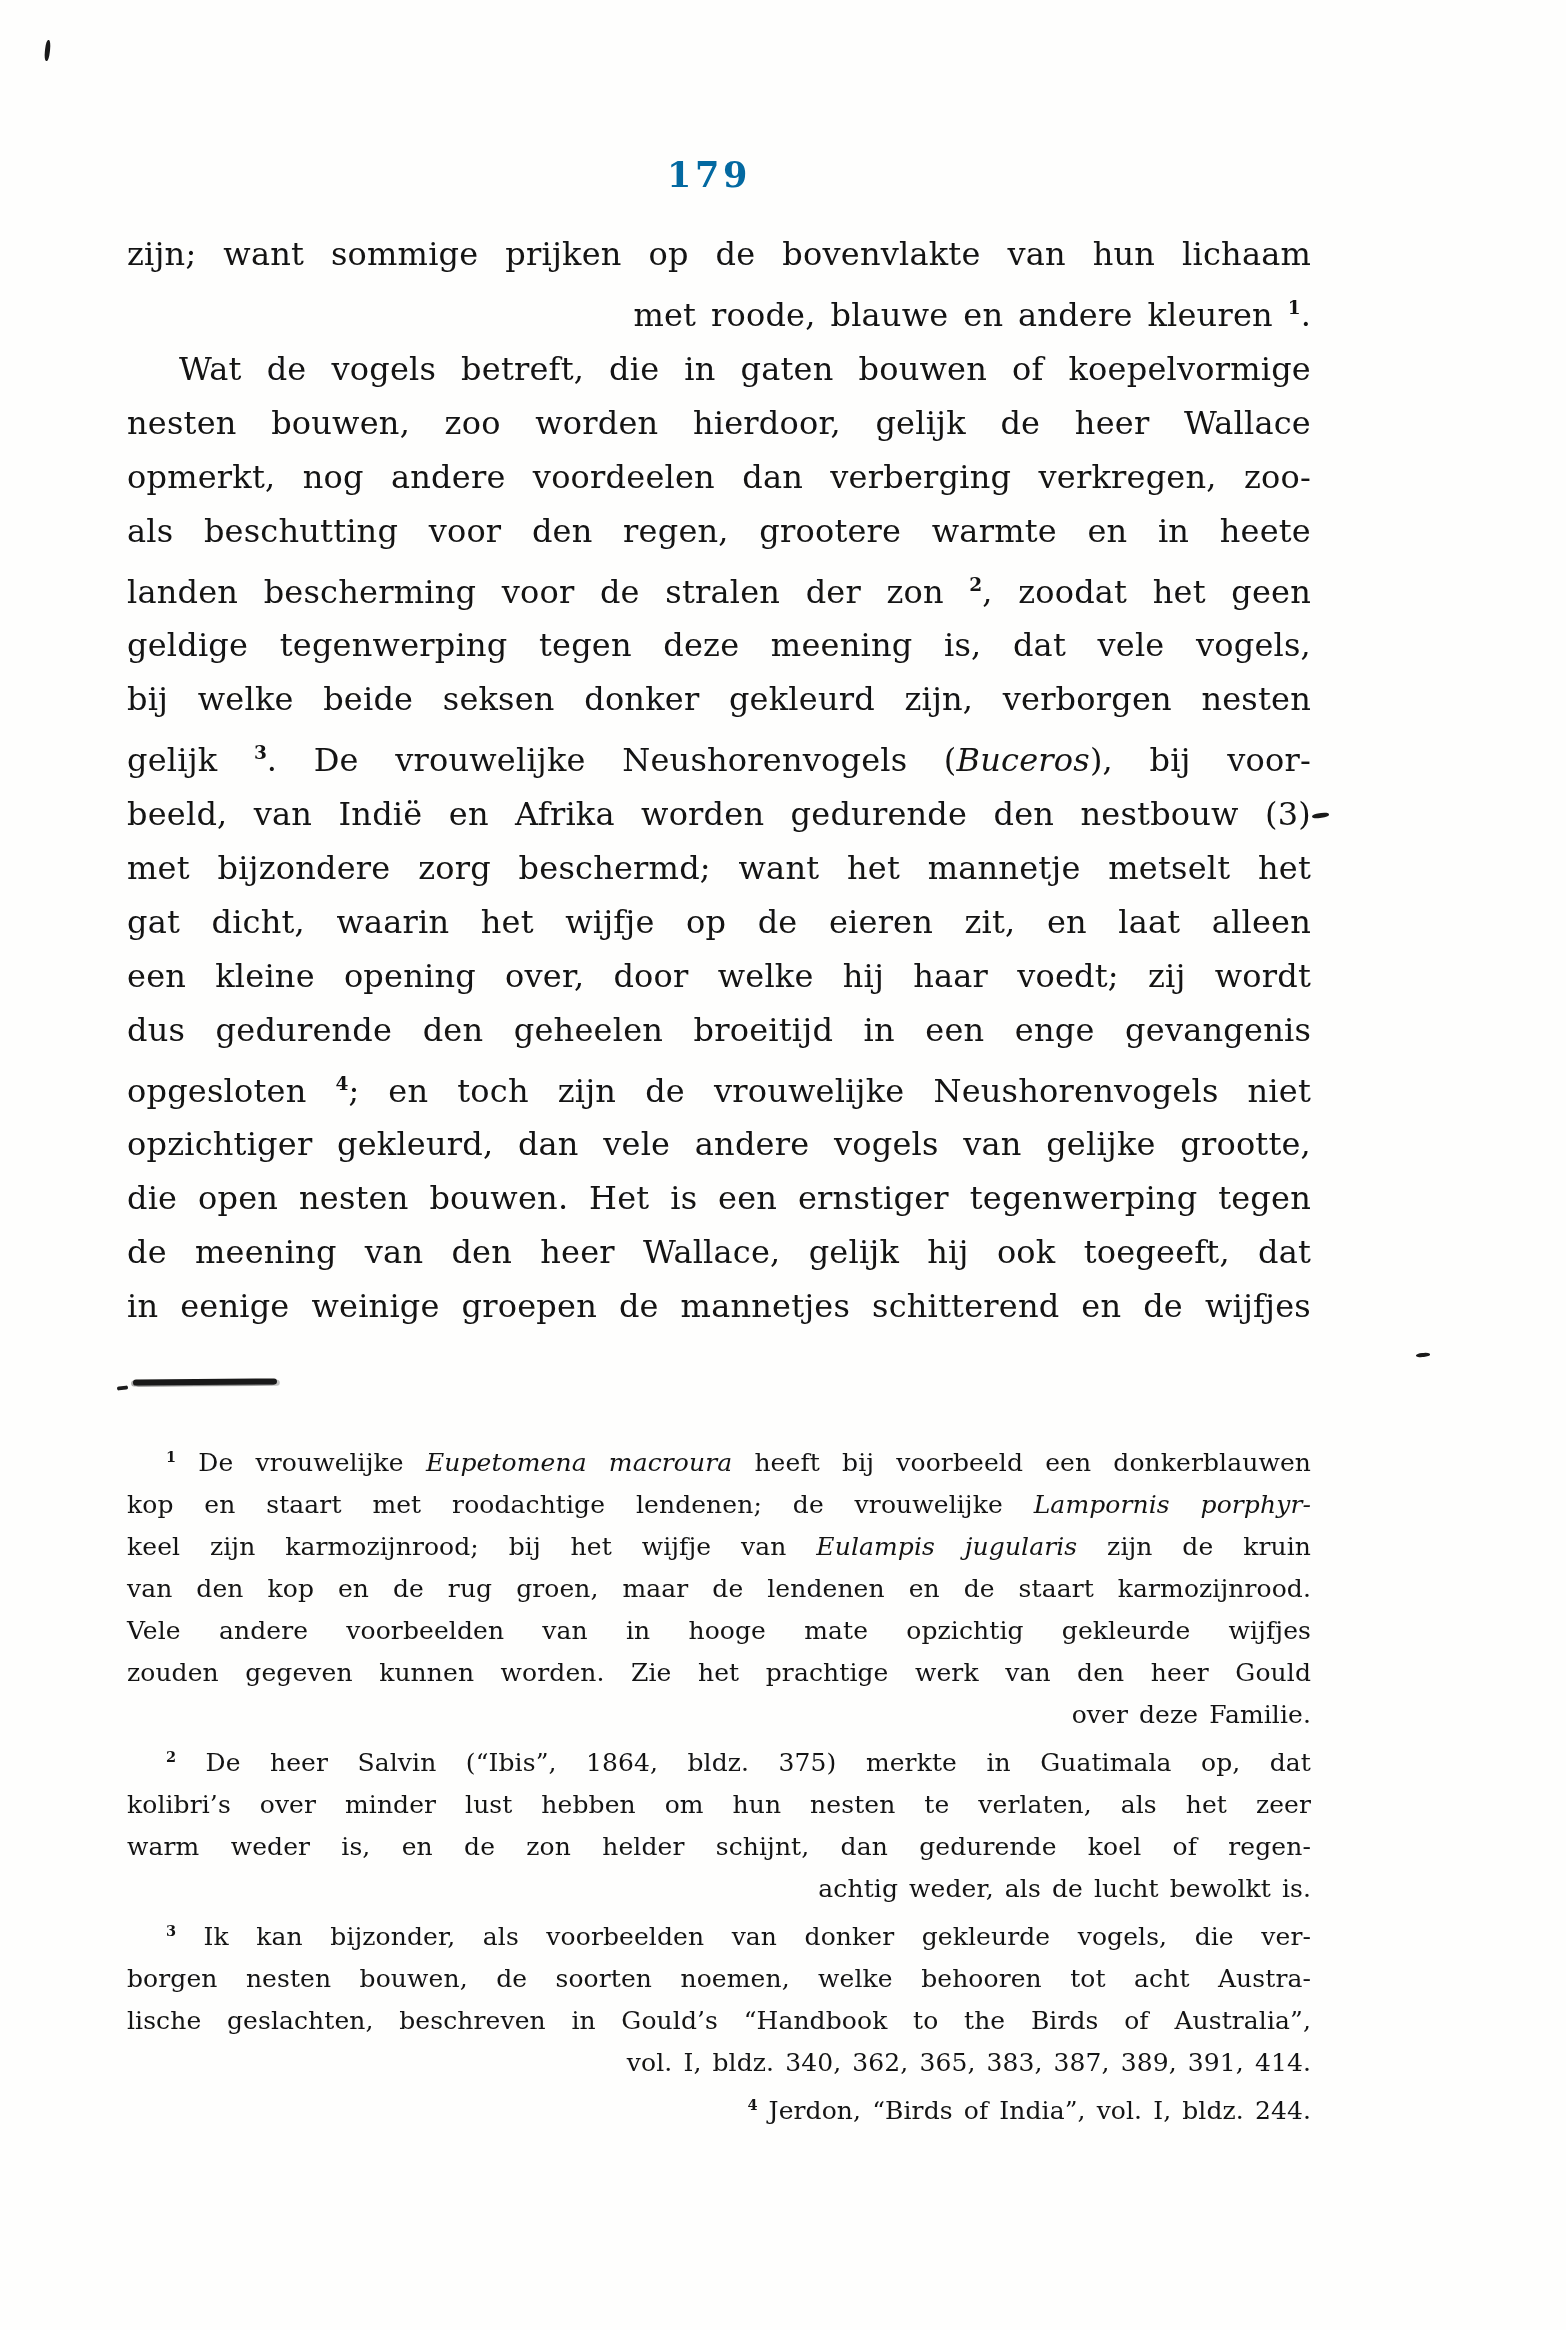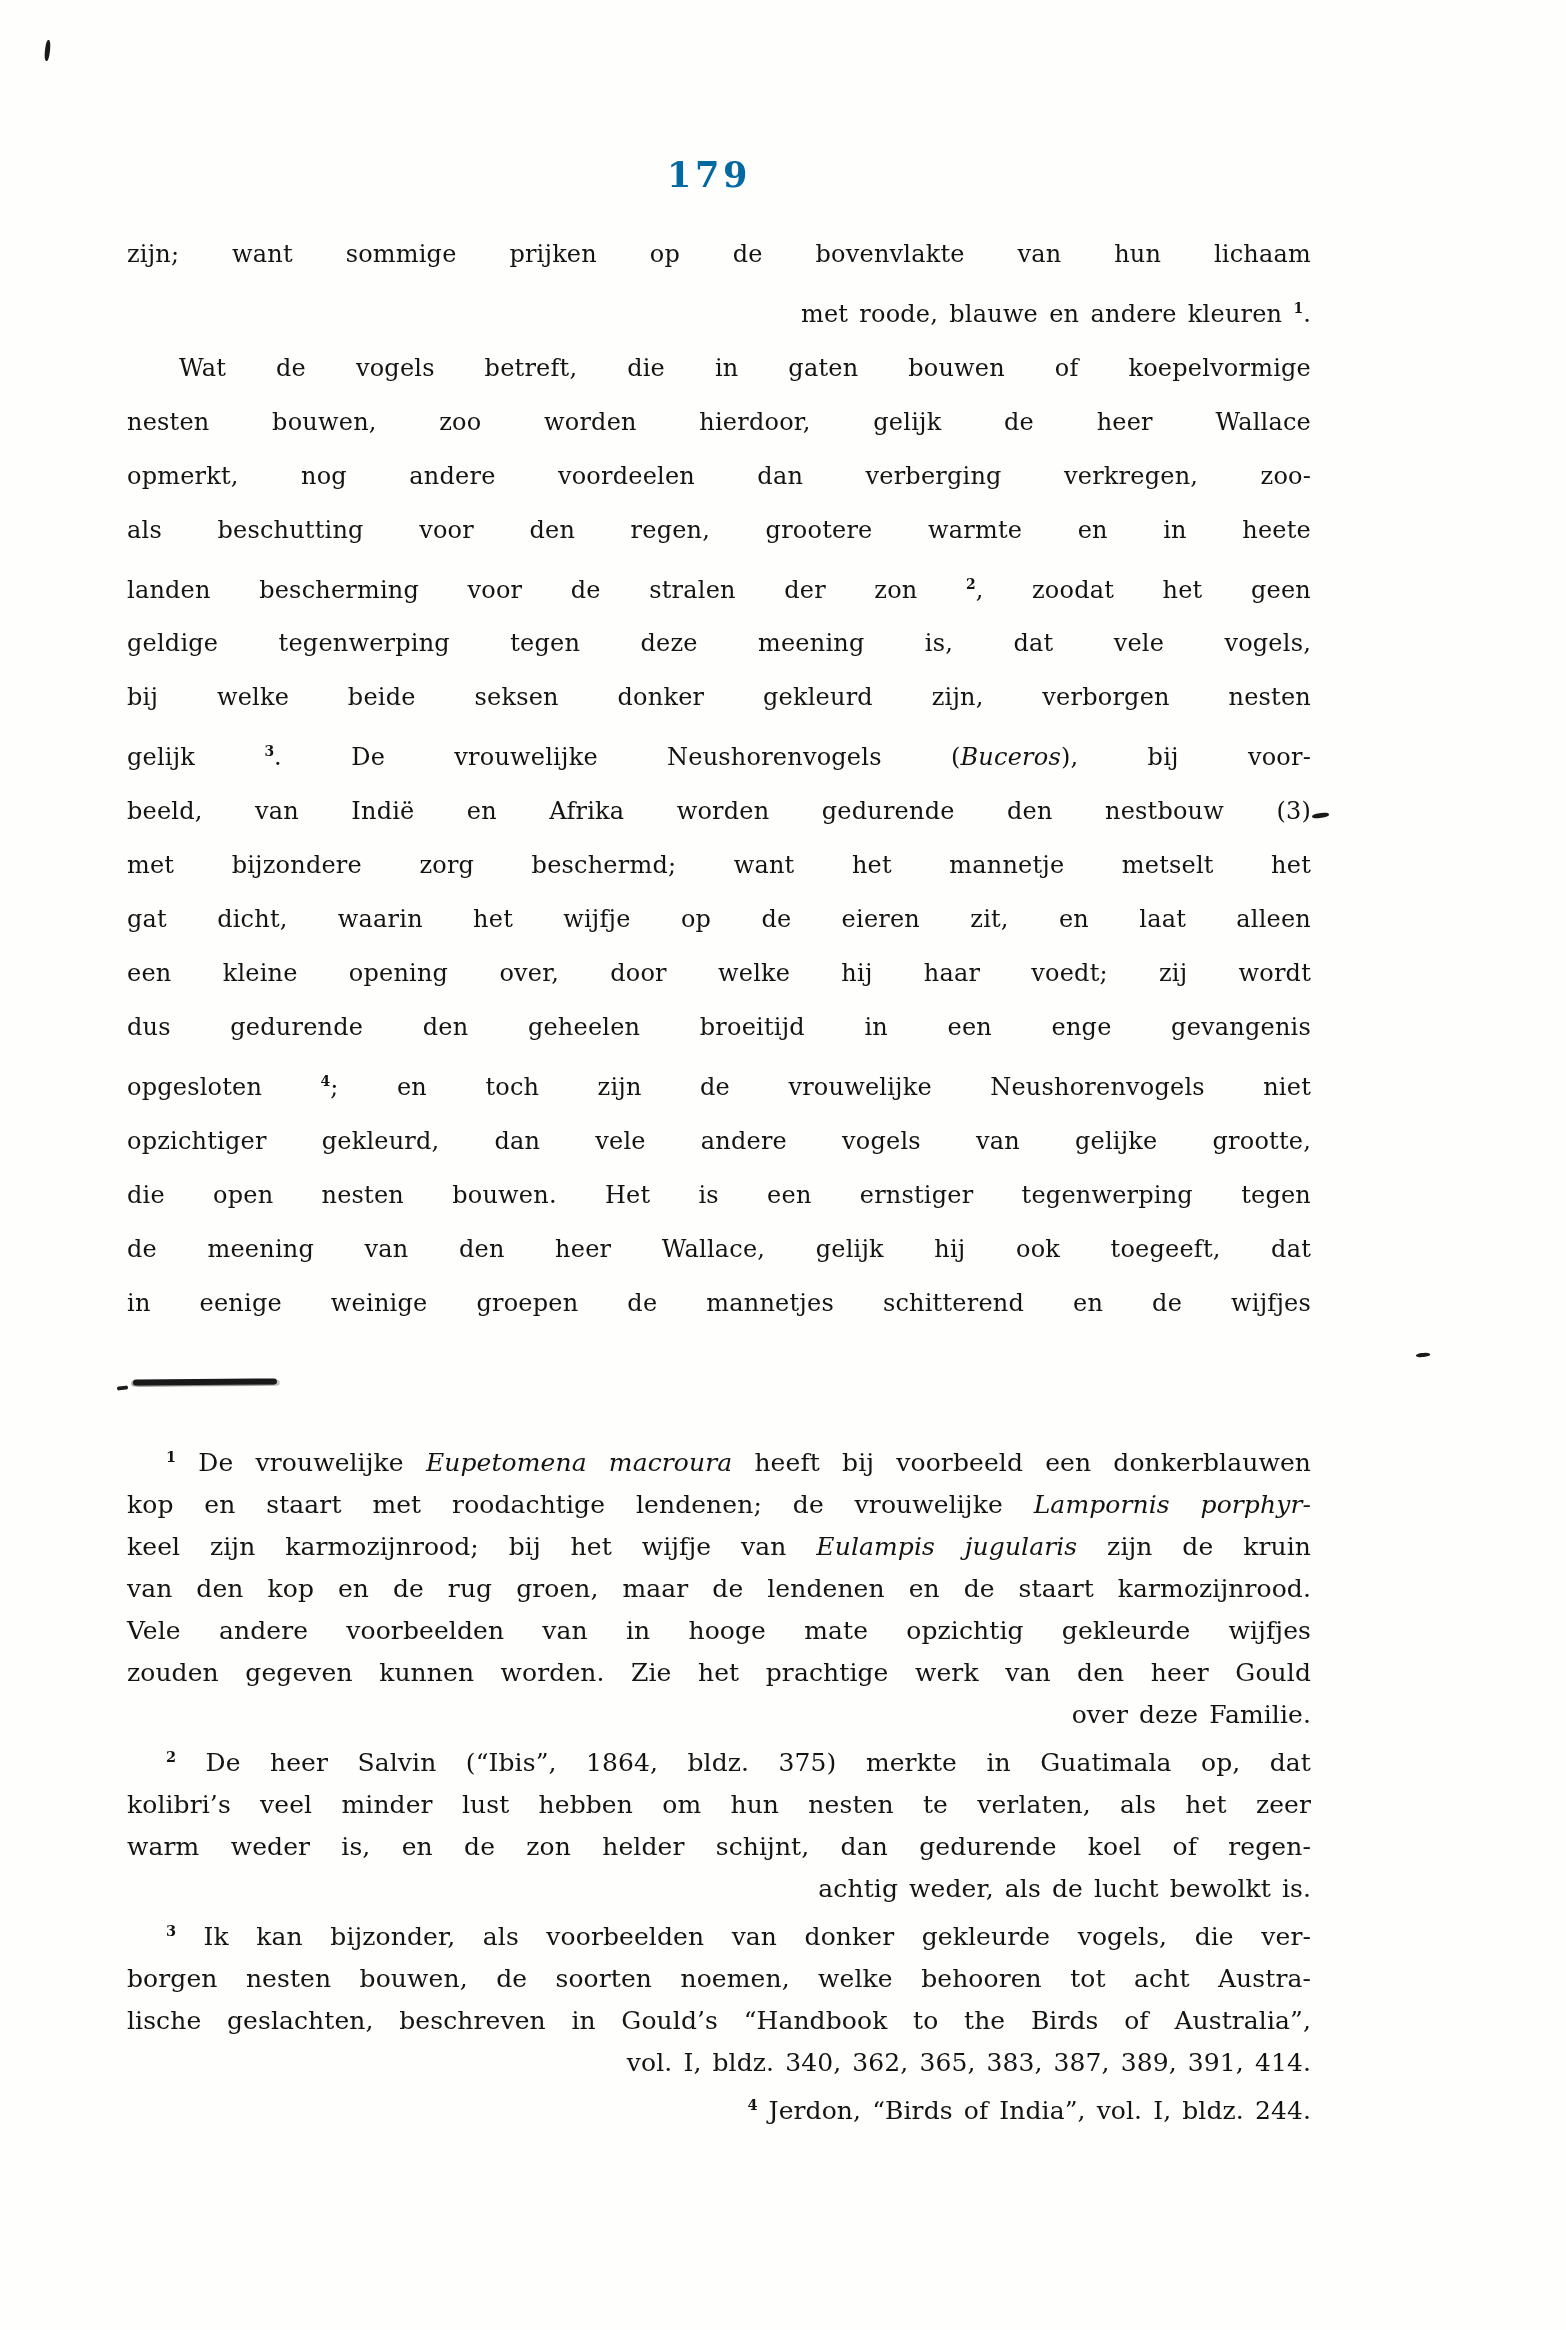--- a/index.html
+++ b/index.html
@@ -12,21 +12,21 @@
     overflow:hidden;
   }
   .page{position:absolute;inset:0;background:#fefefd;}
   .page-number{
     position:absolute;top:154px;left:667px;
     font-size:35px;font-weight:700;letter-spacing:3.7px;
     color:#0369a1;
   }
   .body-text{
     position:absolute;left:127px;top:227px;width:1184px;
-    font-size:24px;line-height:54px;
+    font-size:32px;line-height:54px;
     letter-spacing:0.2px;word-spacing:0.14em;
   }
   .footnotes{
     position:absolute;left:127px;top:1436px;width:1184px;
     font-size:25px;line-height:42px;
     letter-spacing:0.1px;word-spacing:0.12em;
   }
   .line{width:100%;}
   .jl{text-align:justify;text-align-last:justify;white-space:nowrap;}
   .sl{text-align:right;white-space:nowrap;}
@@ -83,21 +83,21 @@
 
   <div class="footnotes" id="footnote-lines">
       <div class="line jl ind"><span class="sup">1</span><span> De vrouwelijke </span><span class="it">Eupetomena macroura</span><span> heeft bij voorbeeld een donkerblauwen</span></div>
       <div class="line jl"><span>kop en staart met roodachtige lendenen; de vrouwelijke </span><span class="it">Lampornis porphyr-</span></div>
       <div class="line jl"><span>keel zijn karmozijnrood; bij het wijfje van </span><span class="it">Eulampis jugularis</span><span> zijn de kruin</span></div>
       <div class="line jl"><span>van den kop en de rug groen, maar de lendenen en de staart karmozijnrood.</span></div>
       <div class="line jl"><span>Vele andere voorbeelden van in hooge mate opzichtig gekleurde wijfjes</span></div>
       <div class="line jl"><span>zouden gegeven kunnen worden. Zie het prachtige werk van den heer Gould</span></div>
       <div class="line sl"><span>over deze Familie.</span></div>
       <div class="line jl ind"><span class="sup">2</span><span> De heer Salvin (“Ibis”, 1864, bldz. 375) merkte in Guatimala op, dat</span></div>
-      <div class="line jl"><span>kolibri’s veel minder lust hebben om hun nesten te verlaten, als het zeer</span></div>
+      <div class="line jl"><span>kolibri’s over minder lust hebben om hun nesten te verlaten, als het zeer</span></div>
       <div class="line jl"><span>warm weder is, en de zon helder schijnt, dan gedurende koel of regen-</span></div>
       <div class="line sl"><span>achtig weder, als de lucht bewolkt is.</span></div>
       <div class="line jl ind"><span class="sup">3</span><span> Ik kan bijzonder, als voorbeelden van donker gekleurde vogels, die ver-</span></div>
       <div class="line jl"><span>borgen nesten bouwen, de soorten noemen, welke behooren tot acht Austra-</span></div>
       <div class="line jl"><span>lische geslachten, beschreven in Gould’s “Handbook to the Birds of Australia”,</span></div>
       <div class="line sl"><span>vol. I, bldz. 340, 362, 365, 383, 387, 389, 391, 414.</span></div>
       <div class="line sl ind"><span class="sup">4</span><span> Jerdon, “Birds of India”, vol. I, bldz. 244.</span></div>
     </div>
 
   <div id="artifacts">

